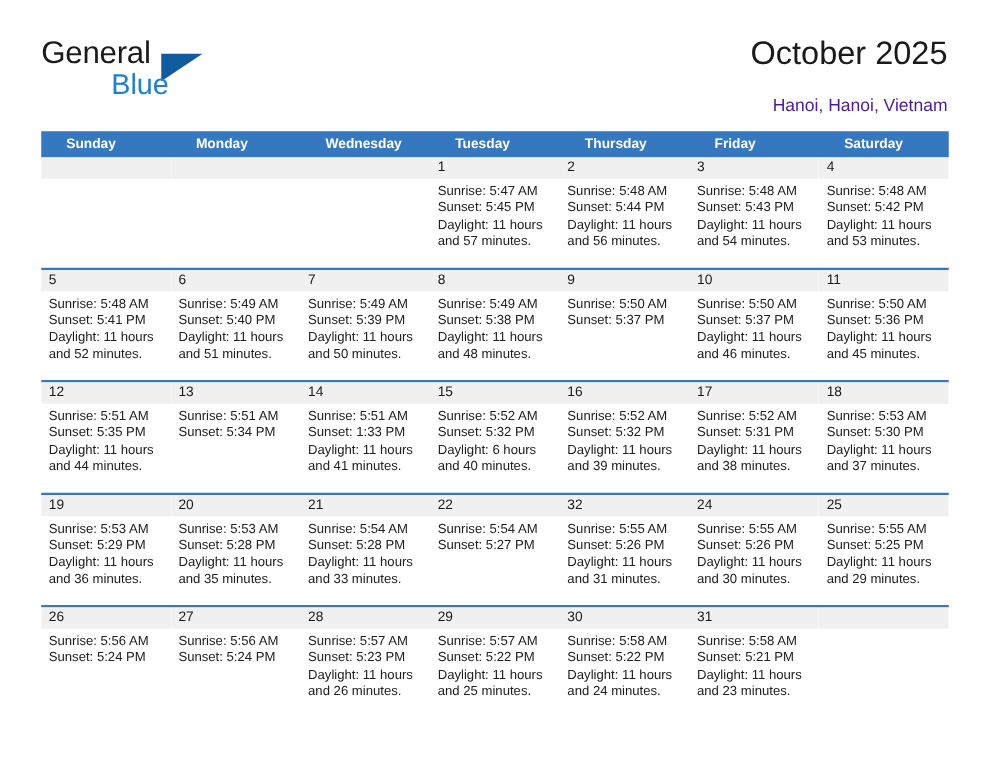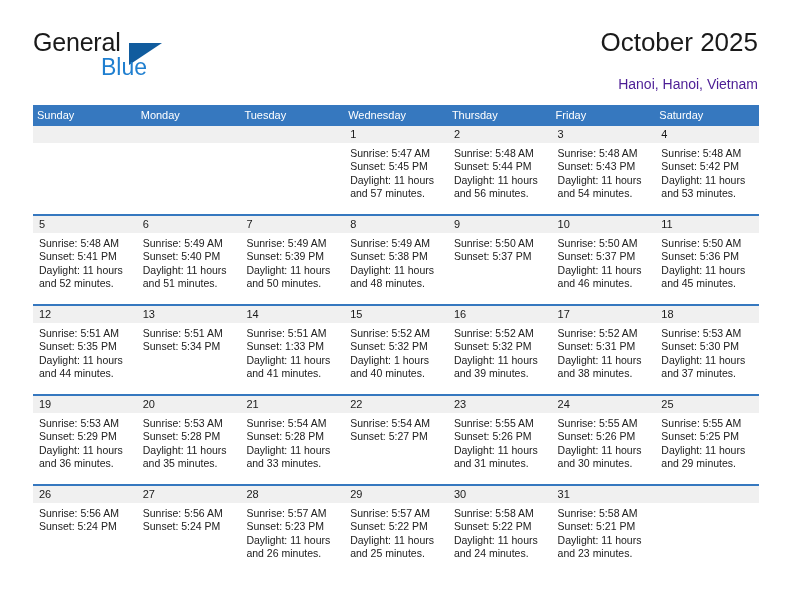--- a/index.html
+++ b/index.html
@@ -45,21 +45,20 @@
     color: #1a1a1a;
     font-family: "Liberation Sans", sans-serif;
   }
   .logo-blue {
     position: absolute;
     left: 56px;
     top: 26px;
     font-size: 23px;
     color: #1f7fd0;
     font-family: "Liberation Sans", sans-serif;
-    margin-left: 12px;
   }
   .logo-tri {
     position: absolute;
     left: 96px;
     top: 15px;
     width: 0;
     height: 0;
     border-left: 33px solid #115c9e;
     border-bottom: 22px solid transparent;
   }
@@ -94,24 +93,25 @@
   .weekday-row {
     display: flex;
     background: #3678bf;
     height: 21px;
   }
   .weekday {
     flex: 1 1 0;
     color: #ffffff;
     font-size: 11px;
     line-height: 21px;
-    padding-left: 4px;
+    padding-left: 20px;
     box-sizing: border-box;
     white-space: nowrap;
     overflow: hidden;
+    font-weight: bold;
   }
 
   .week-row {
     display: flex;
     border-top: 2px solid #3678bf;
     height: 88px;
   }
   .week-row.first {
     border-top: none;
   }
@@ -162,22 +162,22 @@
     <div class="title-block">
       <div class="cal-title">October 2025</div>
       <div class="cal-subtitle">Hanoi, Hanoi, Vietnam</div>
     </div>
   </div>
 
   <div class="calendar">
     <div class="weekday-row">
       <div class="weekday">Sunday</div>
       <div class="weekday">Monday</div>
+      <div class="weekday">Wednesday</div>
       <div class="weekday">Tuesday</div>
-      <div class="weekday">Wednesday</div>
       <div class="weekday">Thursday</div>
       <div class="weekday">Friday</div>
       <div class="weekday">Saturday</div>
     </div>
 
     <div class="week-row first">
       <div class="day-cell empty">
         <div class="day-num-band"></div>
       </div>
       <div class="day-cell empty">
@@ -300,21 +300,21 @@
           <div>Sunrise: 5:51 AM</div>
           <div>Sunset: 1:33 PM</div>
           <div class="daylight-line">Daylight: 11 hours and 41 minutes.</div>
         </div>
       </div>
       <div class="day-cell">
         <div class="day-num-band">15</div>
         <div class="day-info">
           <div>Sunrise: 5:52 AM</div>
           <div>Sunset: 5:32 PM</div>
-          <div class="daylight-line">Daylight: 1 hours and 40 minutes.</div>
+          <div class="daylight-line">Daylight: 6 hours and 40 minutes.</div>
         </div>
       </div>
       <div class="day-cell">
         <div class="day-num-band">16</div>
         <div class="day-info">
           <div>Sunrise: 5:52 AM</div>
           <div>Sunset: 5:32 PM</div>
           <div class="daylight-line">Daylight: 11 hours and 39 minutes.</div>
         </div>
       </div>
@@ -362,21 +362,21 @@
         </div>
       </div>
       <div class="day-cell">
         <div class="day-num-band">22</div>
         <div class="day-info">
           <div>Sunrise: 5:54 AM</div>
           <div>Sunset: 5:27 PM</div>
         </div>
       </div>
       <div class="day-cell">
-        <div class="day-num-band">23</div>
+        <div class="day-num-band">32</div>
         <div class="day-info">
           <div>Sunrise: 5:55 AM</div>
           <div>Sunset: 5:26 PM</div>
           <div class="daylight-line">Daylight: 11 hours and 31 minutes.</div>
         </div>
       </div>
       <div class="day-cell">
         <div class="day-num-band">24</div>
         <div class="day-info">
           <div>Sunrise: 5:55 AM</div>

